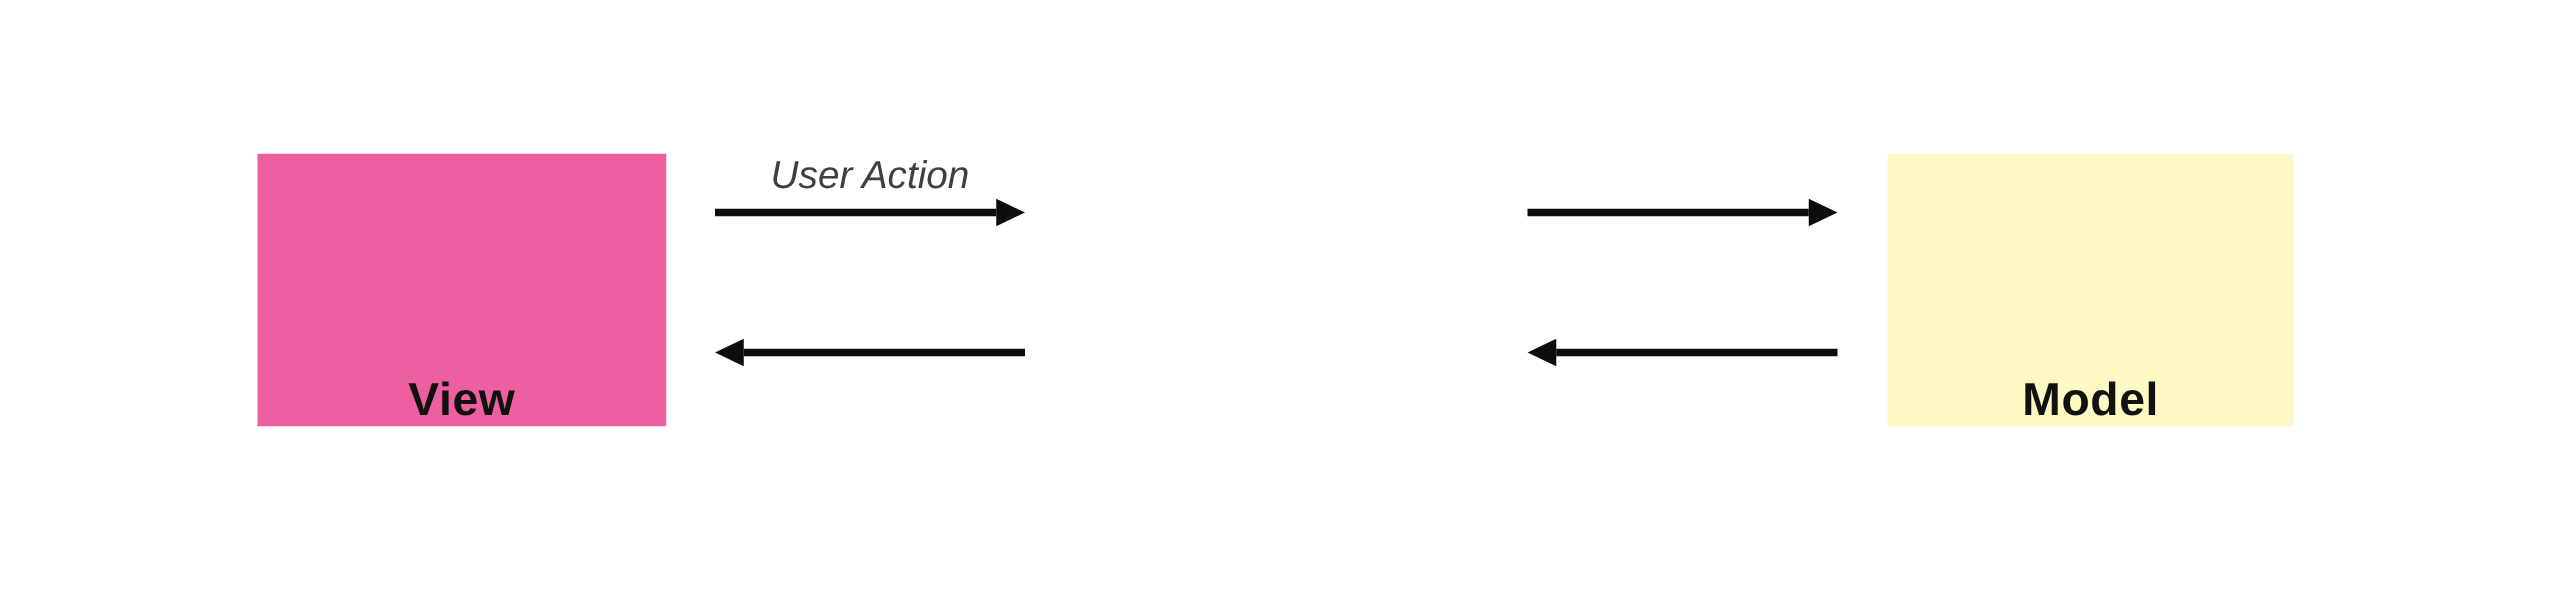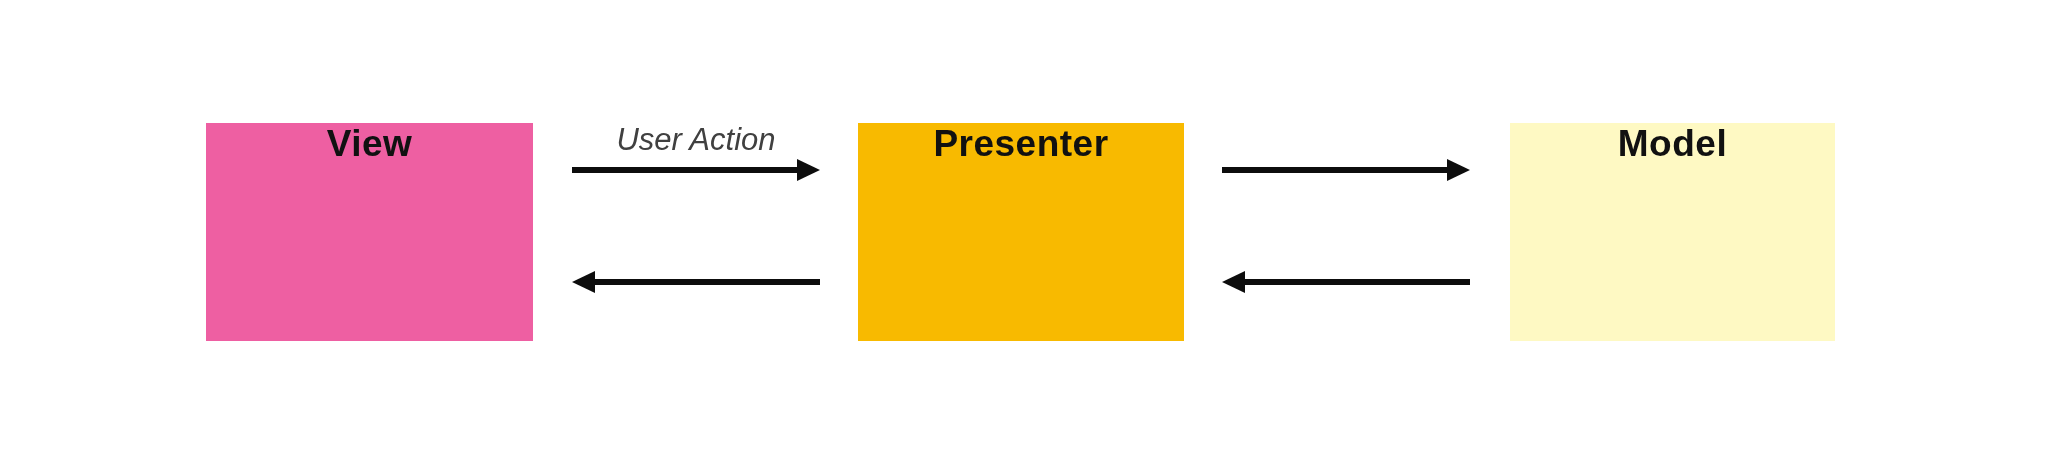--- a/index.html
+++ b/index.html
@@ -13,21 +13,21 @@
     height: 476px;
     background: #ffffff;
     font-family: "Liberation Sans", sans-serif;
     overflow: hidden;
   }
   .node {
     position: absolute;
     top: 123px;
     height: 218px;
     display: flex;
-    align-items: flex-start;
+    align-items: flex-end;
     justify-content: center;
   }
   .node-label {
     font-size: 37px;
     font-weight: bold;
     color: #111111;
     letter-spacing: 0.5px;
   }
   .node-view      { left: 206px;  width: 327px; }
   .node-presenter { left: 858px;  width: 326px; }
@@ -77,23 +77,20 @@
 </style>
 </head>
 <body>
 
 <div class="canvas">
 
   <div class="node node-view" style="background: rgb(238, 95, 162);">
     <span class="node-label">View</span>
   </div>
 
-  <div class="node node-presenter" style="background: rgb(248, 186, 0);">
-    <span class="node-label">Presenter</span>
-  </div>
 
   <div class="node node-model" style="background: #fef9c3;">
     <span class="node-label">Model</span>
   </div>
 
   <div class="edge-label g1 row-top-label">User Action</div>
   <div class="arrow right g1 row-top-arrow">
     <span class="shaft"></span>
     <span class="head"></span>
   </div>

